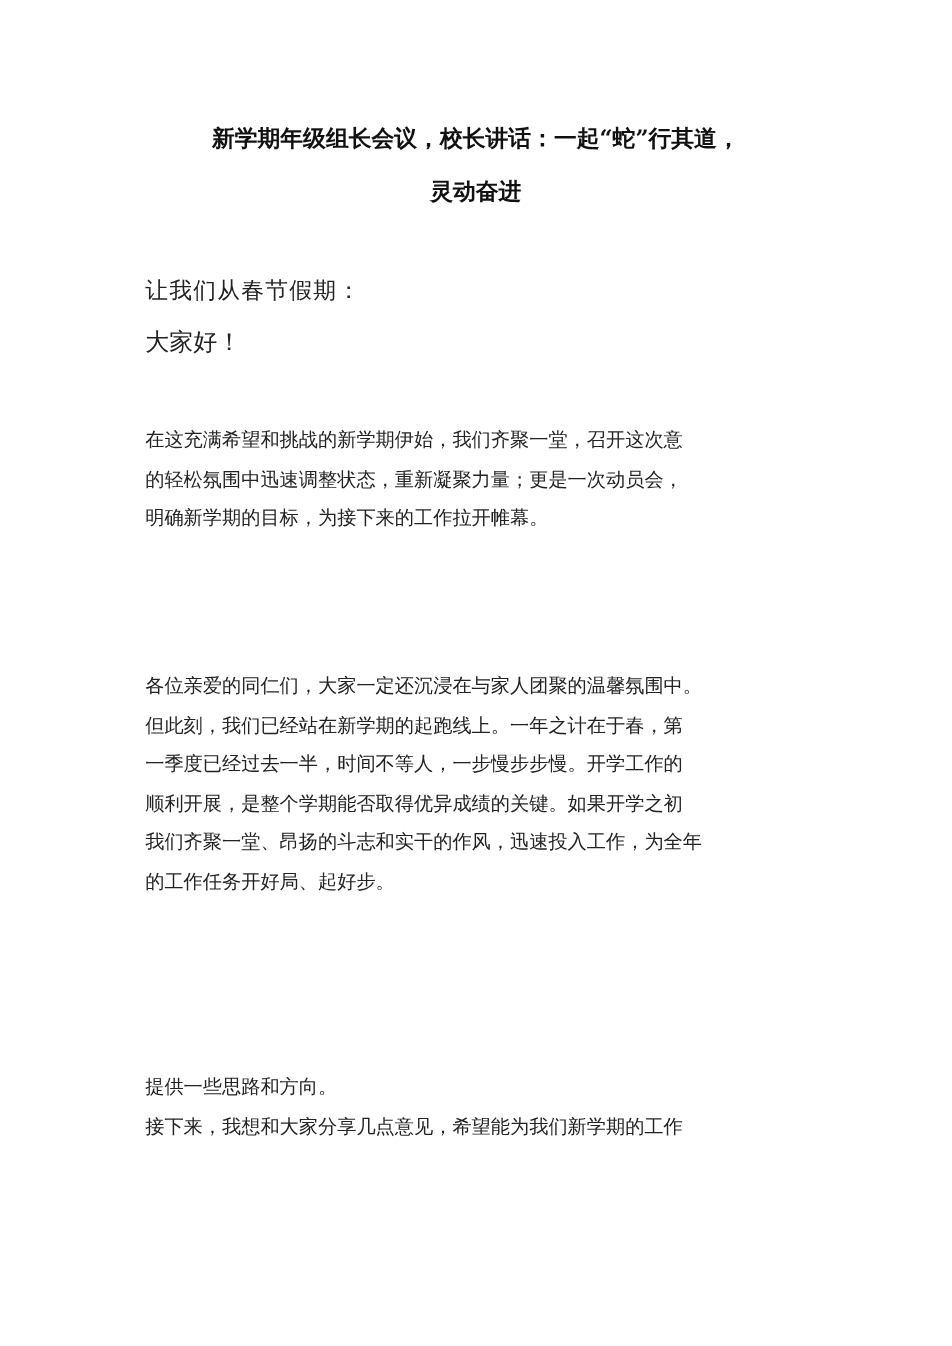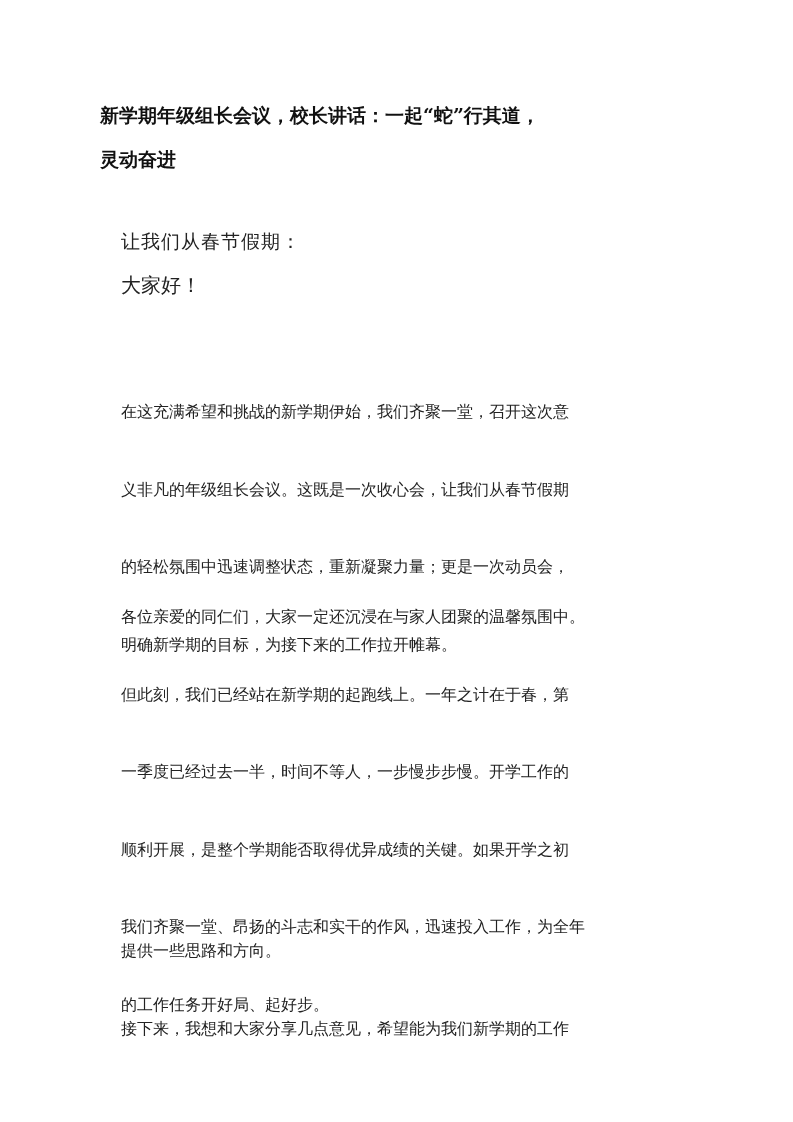--- a/index.html
+++ b/index.html
@@ -1,40 +1,39 @@
 <!DOCTYPE html>
 <html><head>
   <meta charset="utf-8">
   <style>
     html, body { margin: 0; padding: 0; background: #ffffff; }
     body { width: 793px; height: 1122px; position: relative; overflow: hidden; color: #111; }
-    .title { position: absolute; left: 100px; width: 593px; font-family: "DejaVu Serif", serif; font-size: 19px; font-weight: bold; color: #111; white-space: nowrap; }
+    .title { position: absolute; left: 100px; width: 593px; text-align: center; font-family: "DejaVu Serif", serif; font-size: 19px; font-weight: bold; color: #111; white-space: nowrap; }
     .t1 { top: 103px; }
     .t2 { top: 147px; }
     .salutation { position: absolute; left: 121px; top: 229px; font-family: "DejaVu Sans", sans-serif; font-size: 19px; color: #222; letter-spacing: 1px; }
     .greet { position: absolute; left: 121px; top: 272px; font-family: Liberation Mono, monospace; font-size: 20px; color: #222; }
     .para { position: absolute; left: 121px; width: 560px; font-family: "DejaVu Sans", sans-serif; font-size: 16px; color: #222; }
-    .line { height: 32.5px; line-height: 32.5px; white-space: nowrap; margin-top: 45px; }
+    .line { height: 32.5px; line-height: 32.5px; white-space: nowrap; }
     .p1 { top: 351px; }
     .p2 { top: 556px; }
     .p3 { top: 890px; }
   </style>
 </head>
 <body>
 
 <div>
   <div class="title t1">新学期年级组长会议，校长讲话：一起“蛇”行其道，</div>
   <div class="title t2">灵动奋进</div>
 
   <div class="salutation">让我们从春节假期：</div>
   <div class="greet">大家好！</div>
 
   <div class="para p1">
     <div class="line">在这充满希望和挑战的新学期伊始，我们齐聚一堂，召开这次意</div>
-    <div class="line">义非凡的年级组长会议。这既是一次收心会，让我们从春节假期</div>
     <div class="line">的轻松氛围中迅速调整状态，重新凝聚力量；更是一次动员会，</div>
     <div class="line">明确新学期的目标，为接下来的工作拉开帷幕。</div>
   </div>
 
   <div class="para p2">
     <div class="line">各位亲爱的同仁们，大家一定还沉浸在与家人团聚的温馨氛围中。</div>
     <div class="line">但此刻，我们已经站在新学期的起跑线上。一年之计在于春，第</div>
     <div class="line">一季度已经过去一半，时间不等人，一步慢步步慢。开学工作的</div>
     <div class="line">顺利开展，是整个学期能否取得优异成绩的关键。如果开学之初</div>
     <div class="line">我们齐聚一堂、昂扬的斗志和实干的作风，迅速投入工作，为全年</div>

